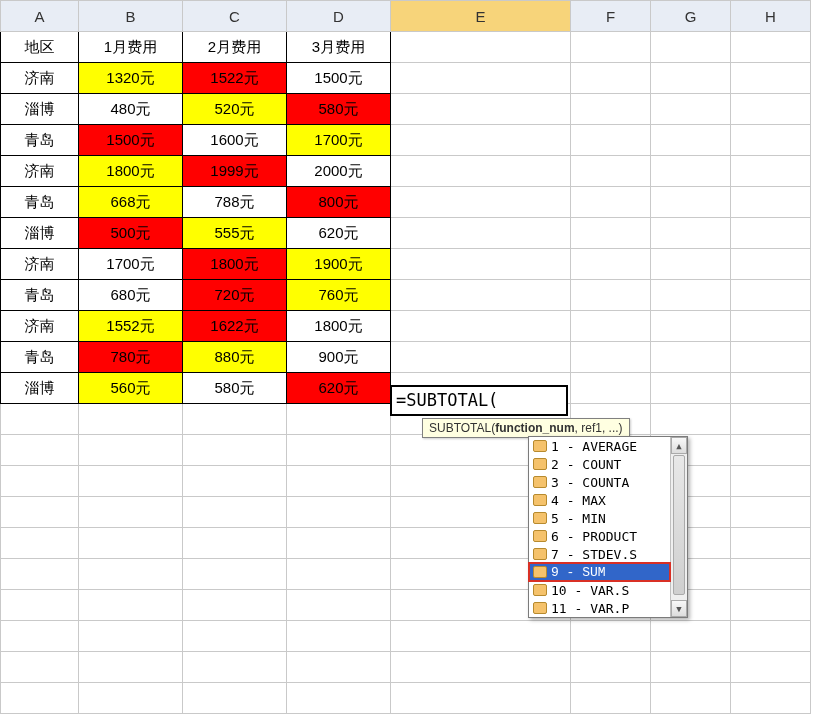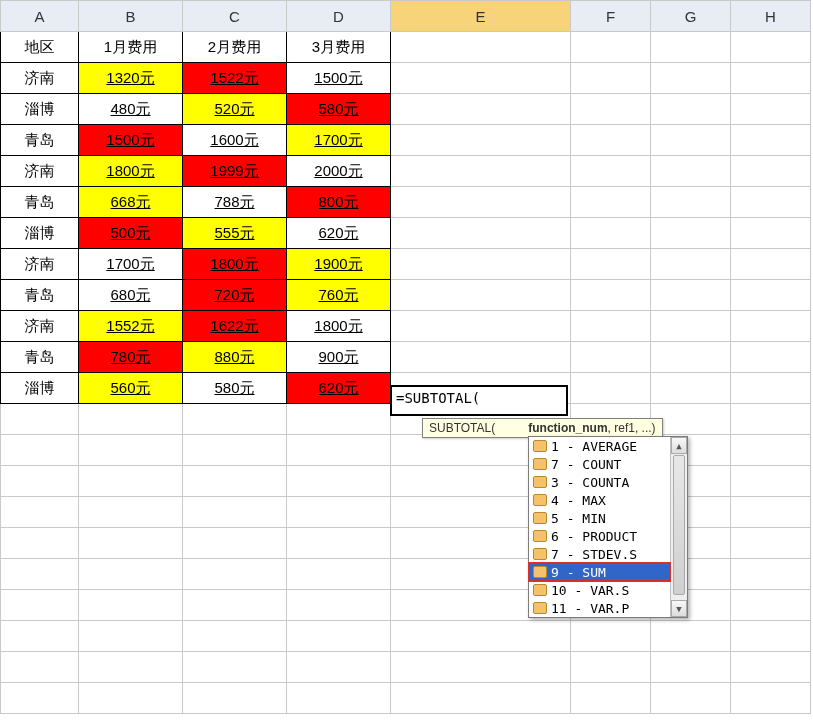--- a/index.html
+++ b/index.html
@@ -49,59 +49,58 @@
     font-size: 18px;
     text-align: left;
     padding-left: 8px;
     border: 1px solid #000 !important;
   }
   .data-cell {
     text-align: right;
     padding-right: 6px;
     font-size: 17px;
     border: 1px solid #000 !important;
-    text-decoration: underline;
   }
   .region-cell {
     text-align: left;
     padding-left: 4px;
     font-size: 18px;
     border: 1px solid #000 !important;
     margin-left: 10px;
   }
   .bg-yellow { background: #ffff00 !important; }
   .bg-red { background: #ff0000 !important; }
 
   .formula-cell {
     position: absolute;
     left: 390px;
     top: 385px;
     width: 178px;
     height: 31px;
     border: 2px solid #000;
     background: #fff;
     font-family: "SimSun", monospace;
-    font-size: 14px;
+    font-size: 17px;
     padding: 3px 4px;
     color: #000;
   }
 
   .tooltip {
     position: absolute;
     left: 422px;
     top: 418px;
     background: #ffffe1;
     border: 1px solid #808080;
     font-size: 12px;
     padding: 2px 6px;
     font-family: Tahoma, Arial, sans-serif;
     color: #333;
     box-shadow: 1px 1px 2px rgba(0,0,0,.2);
   }
-  .tooltip .arg-active { font-weight: bold; margin-left: 33px; }
+  .tooltip .arg-active { font-weight: bold; }
 
   .autocomplete {
     position: absolute;
     left: 528px;
     top: 436px;
     width: 160px;
     background: #fff;
     border: 1px solid #7b7b7b;
     font-family: Tahoma, "SimSun", monospace;
     font-size: 13px;
@@ -117,20 +116,21 @@
   }
   .autocomplete .item.selected {
     background: #3166c9;
     color: #fff;
   }
   .autocomplete .item.highlighted {
     outline: 2px solid #d93025;
     outline-offset: -1px;
     position: relative;
     z-index: 2;
+    font-family: Liberation Mono, monospace;
   }
   .autocomplete .icon {
     width: 14px;
     height: 12px;
     background: #f5c26b;
     border: 1px solid #b78a2e;
     border-radius: 2px;
     margin-right: 4px;
     flex-shrink: 0;
     position: relative;
@@ -418,21 +418,21 @@
 </div>
 
 <div class="autocomplete">
   <div class="list" id="ac-list">
       <div class="item">
         <span class="icon"></span>
         <span>1 - AVERAGE</span>
       </div>
       <div class="item">
         <span class="icon"></span>
-        <span>7 - COUNT</span>
+        <span>2 - COUNT</span>
       </div>
       <div class="item">
         <span class="icon"></span>
         <span>3 - COUNTA</span>
       </div>
       <div class="item">
         <span class="icon"></span>
         <span>4 - MAX</span>
       </div>
       <div class="item">

